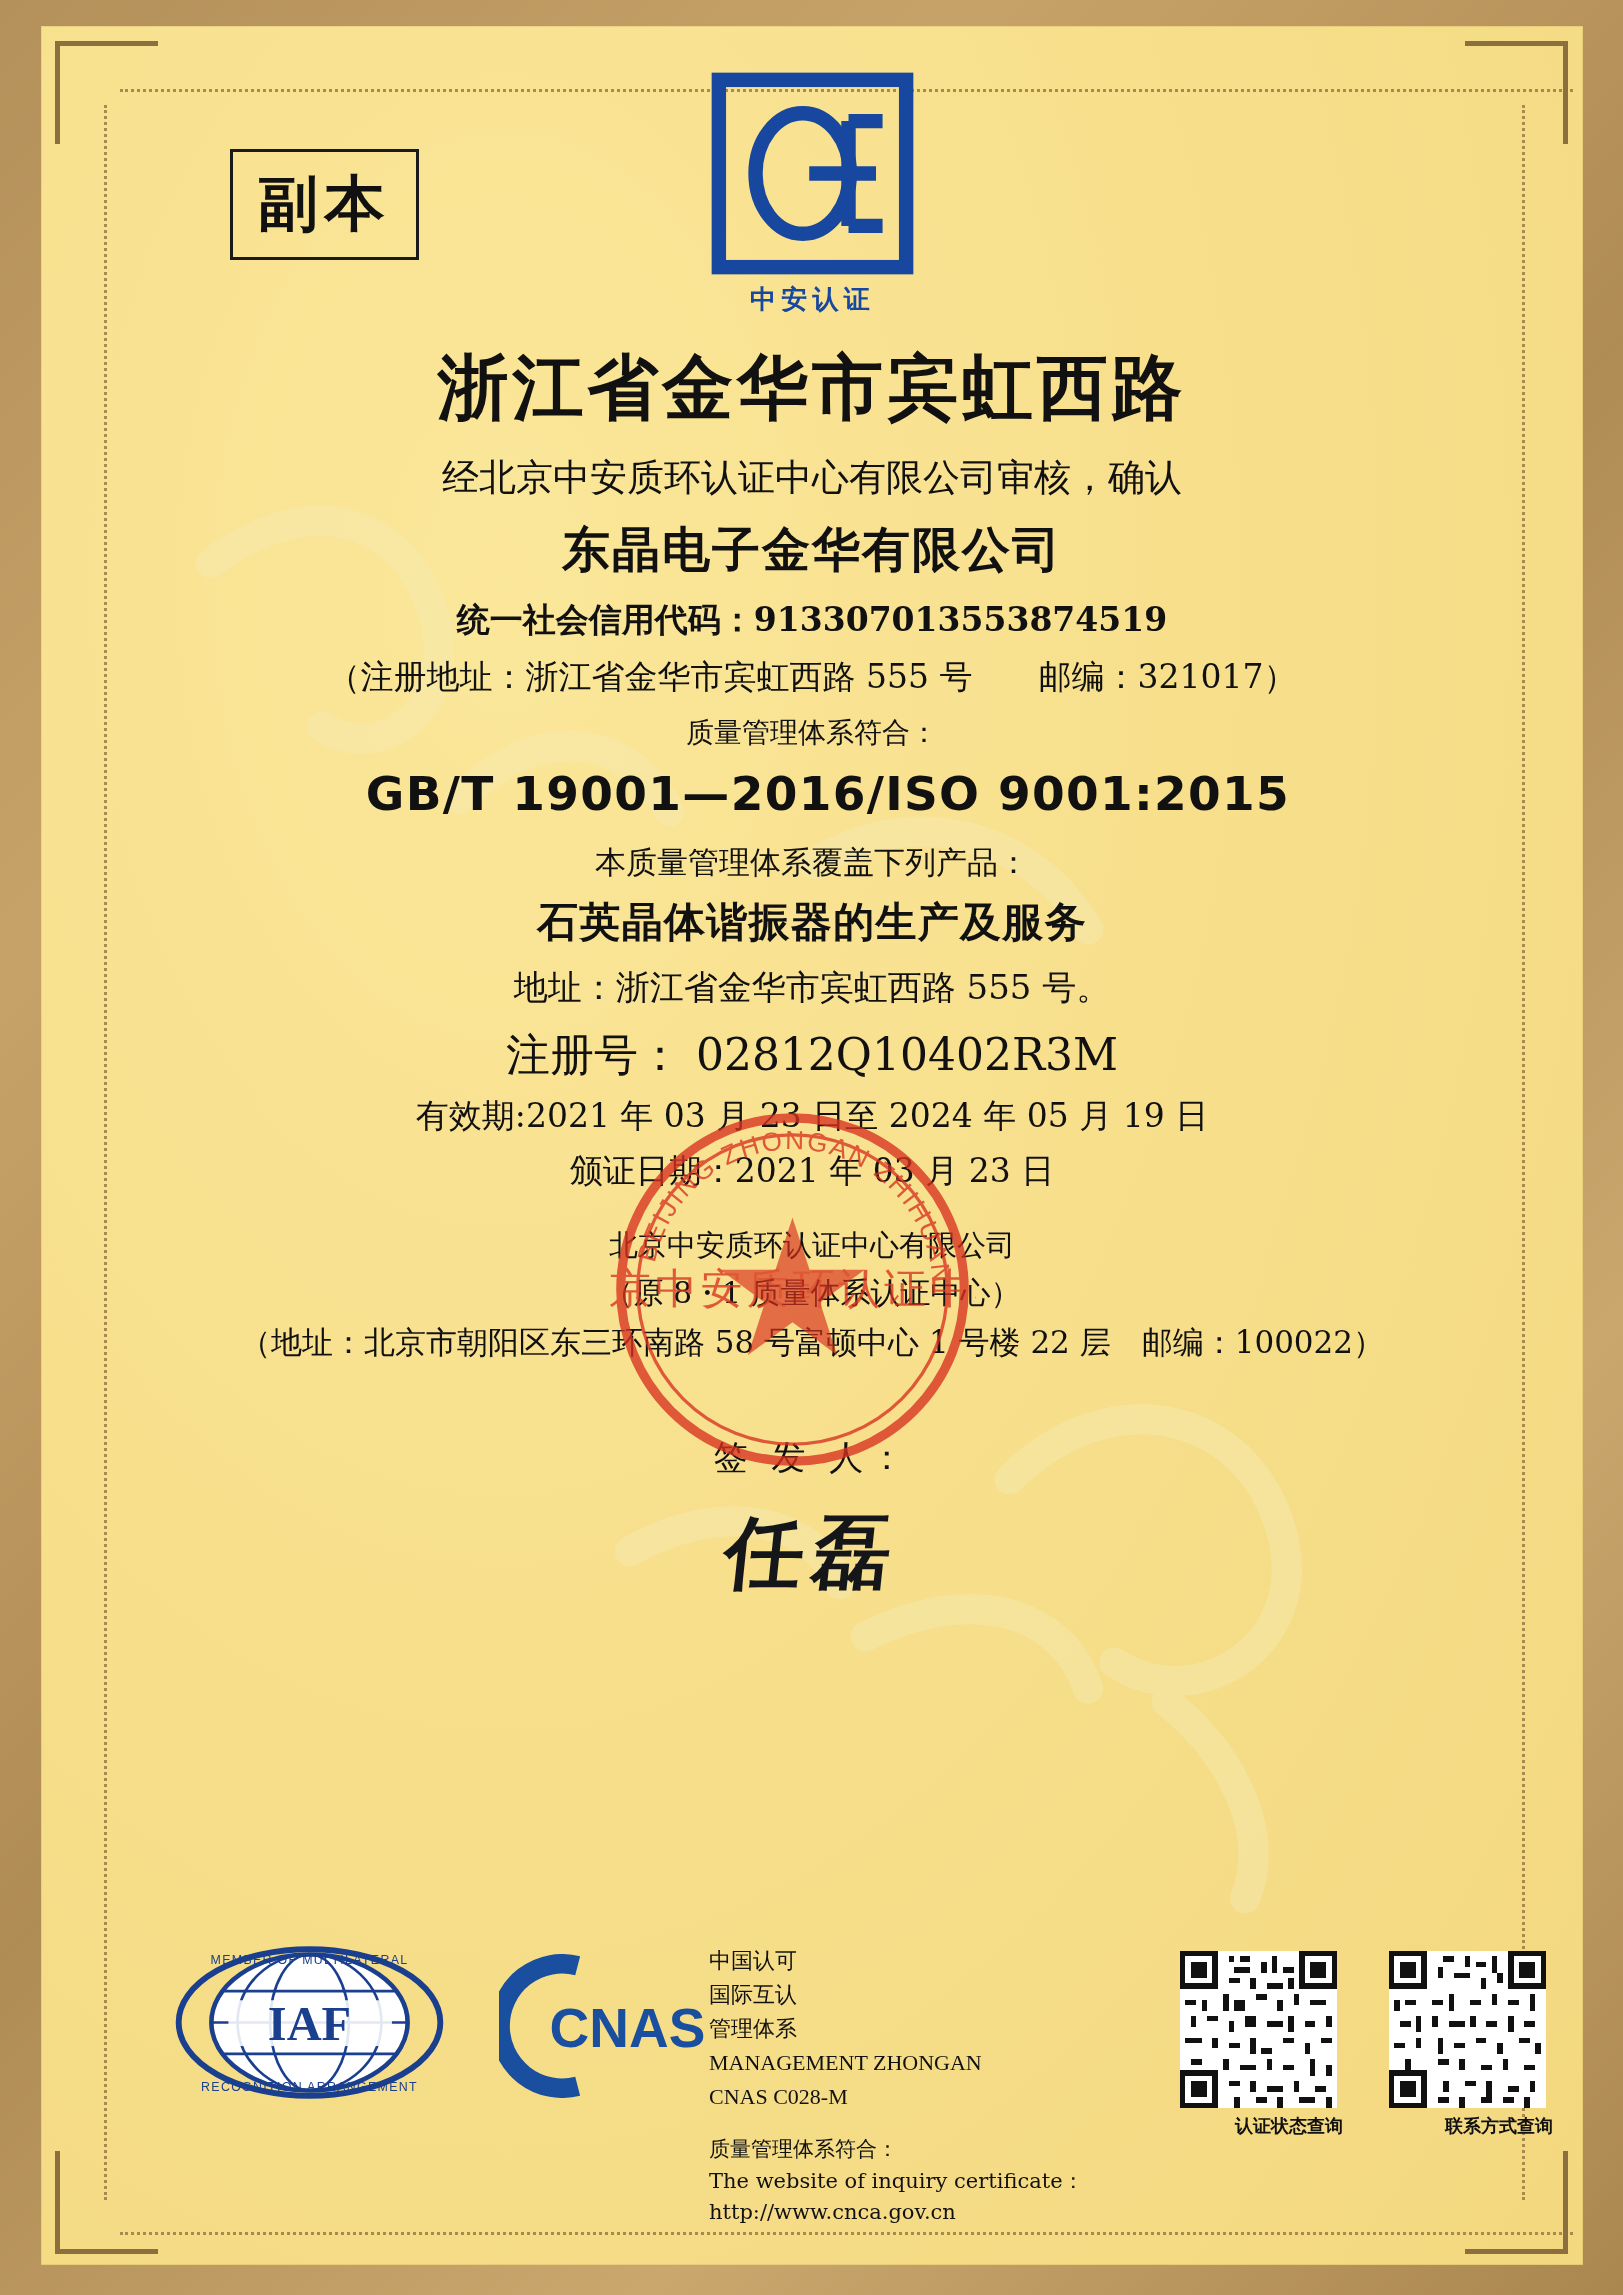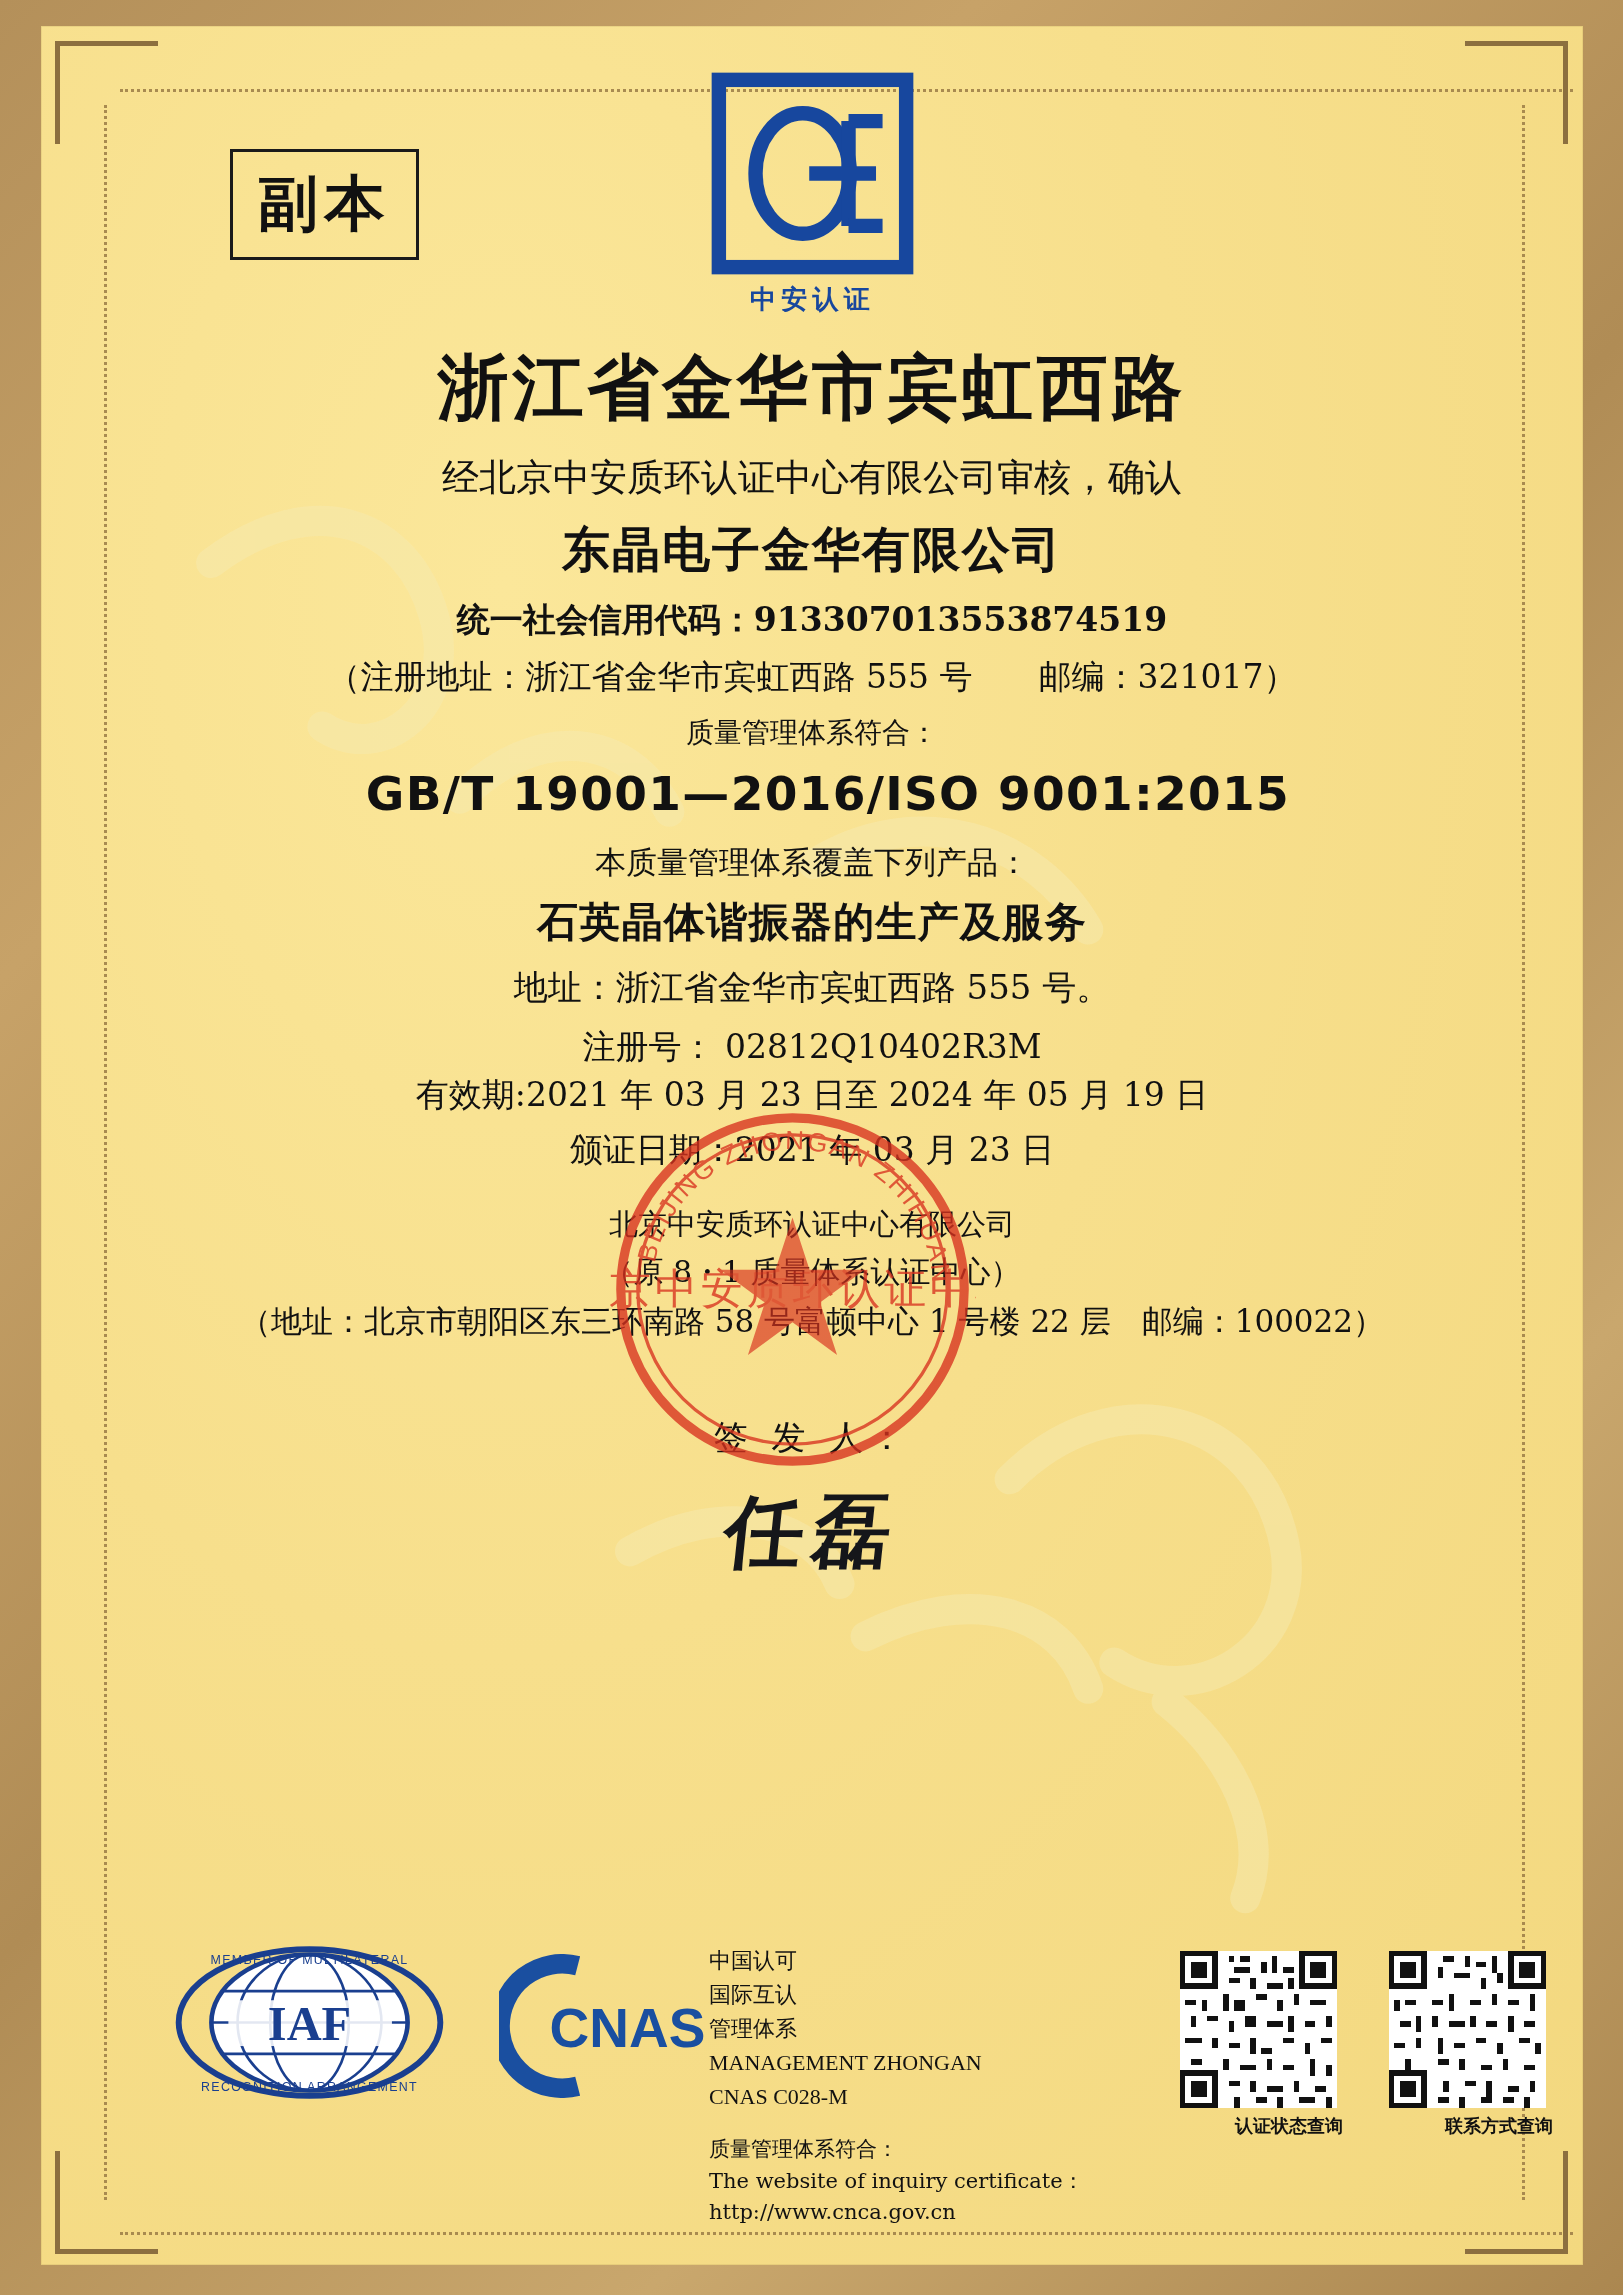--- a/index.html
+++ b/index.html
@@ -180,22 +180,22 @@
     letter-spacing: 1.3px;
     margin-bottom: 14.4px;
     font-family: "DejaVu Serif", serif;
   }
   .t-addr {
     font-size: 34px;
     margin-bottom: 14.4px;
     font-family: "DejaVu Serif", serif;
   }
   .t-regno {
-    font-size: 33px;
-    margin-bottom: 3px;
+    font-size: 44px;
+    margin-bottom: 9px;
     font-family: "DejaVu Serif", serif;
   }
   .t-valid {
     font-size: 33px;
     margin-bottom: 10.5px;
     font-family: "DejaVu Serif", serif;
   }
   .t-issue {
     font-size: 33px;
     margin-bottom: 33px;

